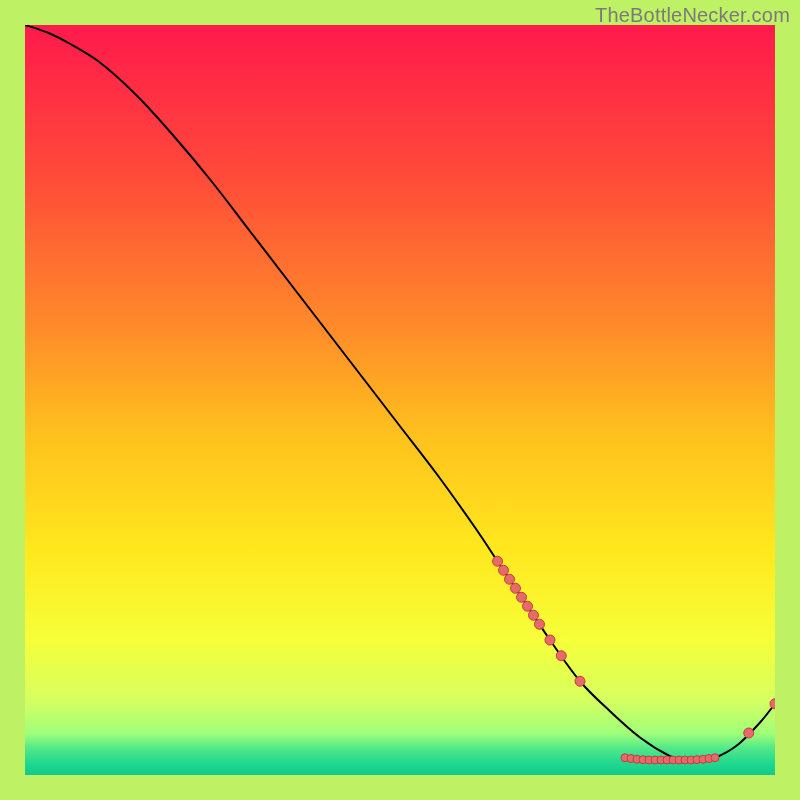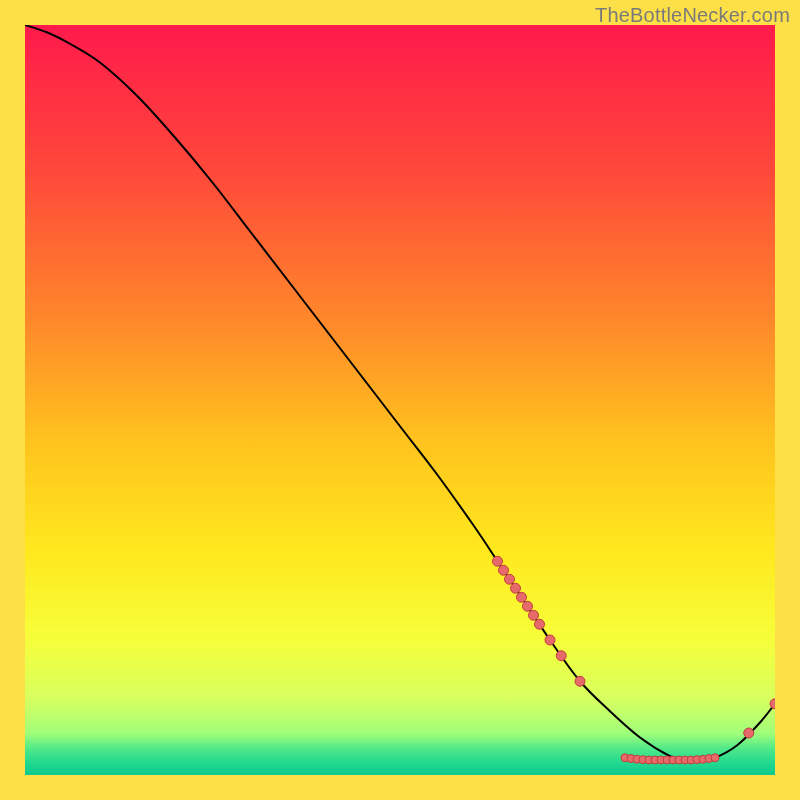--- a/index.html
+++ b/index.html
@@ -8,21 +8,21 @@
     width: 800px;
     height: 800px;
     background: #000;
     overflow: hidden;
     font-family: Arial, Helvetica, sans-serif;
   }
   .stage {
     position: relative;
     width: 800px;
     height: 800px;
-    background: #fde047;
+    background: #bef264;
   }
   .plot {
     position: absolute;
     left: 25px;
     top: 25px;
     width: 750px;
     height: 750px;
   }
   .attribution {
     position: absolute;

